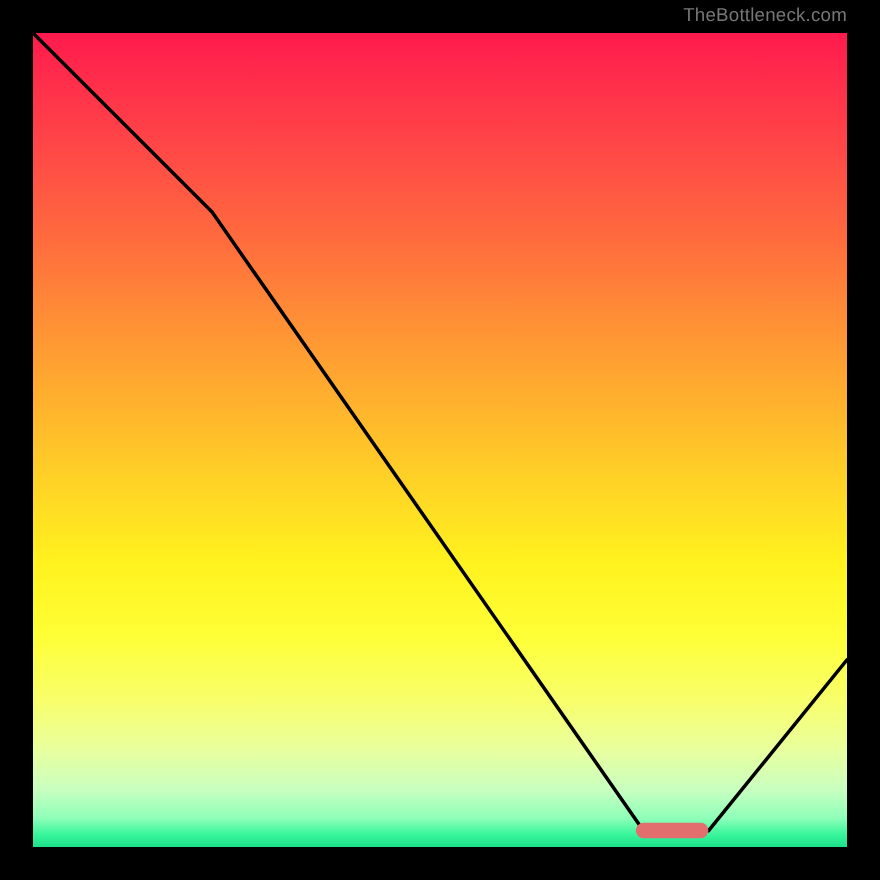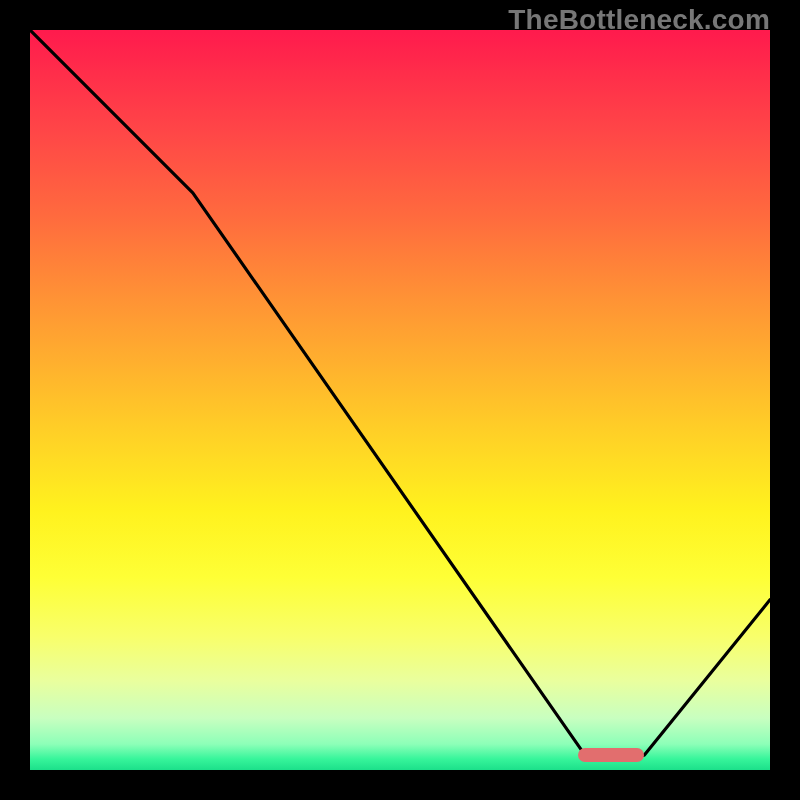--- a/index.html
+++ b/index.html
@@ -38,22 +38,22 @@
       #c8ffc0 93%,
       #8dffb8 96.5%,
       #37f59b 98.5%,
       #1ce08a 100%);
   }
   .watermark {
     position: absolute;
     top: 4px;
     right: 30px;
     color: #777;
-    font-size: 28px;
-    font-weight: 700;
+    font-size: 17px;
+    font-weight: 400;
     letter-spacing: 0.2px;
   }
   svg.curve {
     position: absolute;
     left: 0;
     top: 0;
     width: 740px;
     height: 740px;
   }
   .marker {

